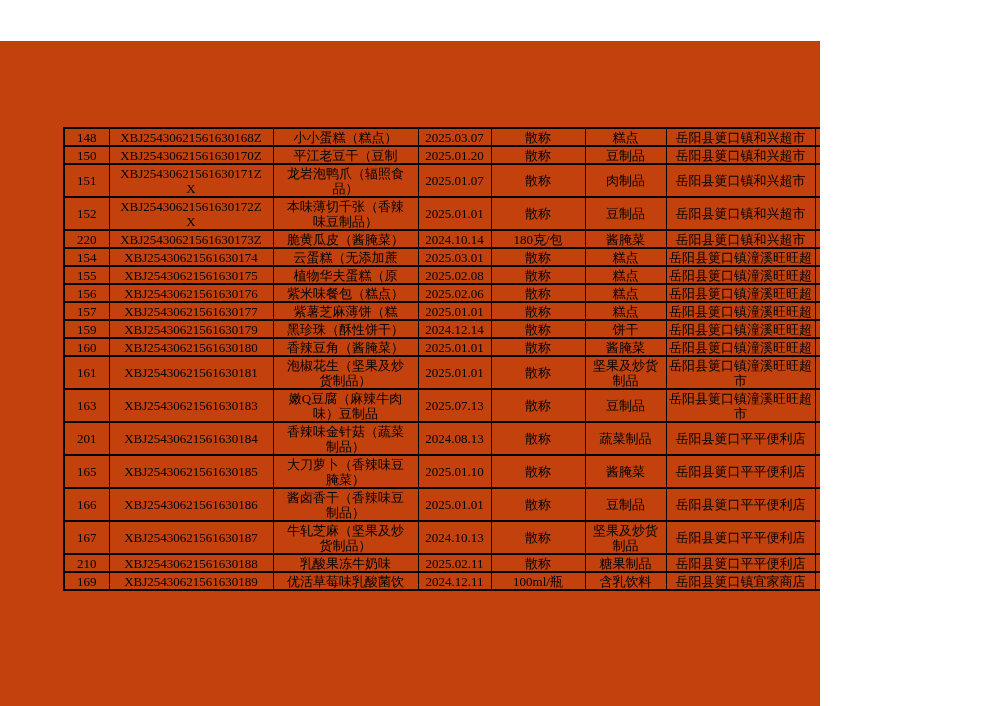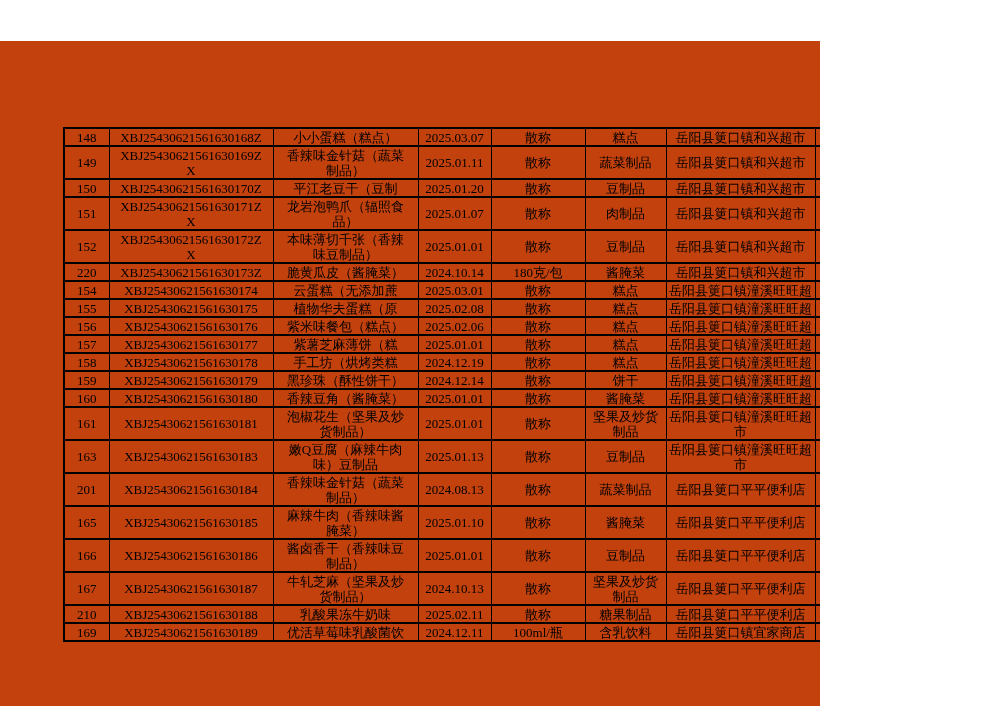--- a/index.html
+++ b/index.html
@@ -63,32 +63,20 @@
     <td class="c-index">148</td>
     <td class="c-code">XBJ25430621561630168Z</td>
     <td class="c-name">小小蛋糕（糕点）</td>
     <td class="c-date">2025.03.07</td>
     <td class="c-spec">散称</td>
     <td class="c-category">糕点</td>
     <td class="c-store">岳阳县筻口镇和兴超市</td>
     <td class="c-result">合格</td>
   </tr>
         <tr>
-    <td class="c-index">149</td>
-    <td class="c-code">XBJ25430621561630169Z
-X</td>
-    <td class="c-name">香辣味金针菇（蔬菜
-制品）</td>
-    <td class="c-date">2025.01.11</td>
-    <td class="c-spec">散称</td>
-    <td class="c-category">蔬菜制品</td>
-    <td class="c-store">岳阳县筻口镇和兴超市</td>
-    <td class="c-result">合格</td>
-  </tr>
-        <tr>
     <td class="c-index">150</td>
     <td class="c-code">XBJ25430621561630170Z</td>
     <td class="c-name">平江老豆干（豆制</td>
     <td class="c-date">2025.01.20</td>
     <td class="c-spec">散称</td>
     <td class="c-category">豆制品</td>
     <td class="c-store">岳阳县筻口镇和兴超市</td>
     <td class="c-result">合格</td>
   </tr>
         <tr>
@@ -159,30 +147,20 @@
     <td class="c-index">157</td>
     <td class="c-code">XBJ25430621561630177</td>
     <td class="c-name">紫薯芝麻薄饼（糕</td>
     <td class="c-date">2025.01.01</td>
     <td class="c-spec">散称</td>
     <td class="c-category">糕点</td>
     <td class="c-store">岳阳县筻口镇潼溪旺旺超</td>
     <td class="c-result">合格</td>
   </tr>
         <tr>
-    <td class="c-index">158</td>
-    <td class="c-code">XBJ25430621561630178</td>
-    <td class="c-name">手工坊（烘烤类糕</td>
-    <td class="c-date">2024.12.19</td>
-    <td class="c-spec">散称</td>
-    <td class="c-category">糕点</td>
-    <td class="c-store">岳阳县筻口镇潼溪旺旺超</td>
-    <td class="c-result">合格</td>
-  </tr>
-        <tr>
     <td class="c-index">159</td>
     <td class="c-code">XBJ25430621561630179</td>
     <td class="c-name">黑珍珠（酥性饼干）</td>
     <td class="c-date">2024.12.14</td>
     <td class="c-spec">散称</td>
     <td class="c-category">饼干</td>
     <td class="c-store">岳阳县筻口镇潼溪旺旺超</td>
     <td class="c-result">合格</td>
   </tr>
         <tr>
@@ -206,42 +184,42 @@
 制品</td>
     <td class="c-store">岳阳县筻口镇潼溪旺旺超
 市</td>
     <td class="c-result">合格</td>
   </tr>
         <tr>
     <td class="c-index">163</td>
     <td class="c-code">XBJ25430621561630183</td>
     <td class="c-name">嫩Q豆腐（麻辣牛肉
 味）豆制品</td>
-    <td class="c-date">2025.01.13</td>
+    <td class="c-date">2025.07.13</td>
     <td class="c-spec">散称</td>
     <td class="c-category">豆制品</td>
     <td class="c-store">岳阳县筻口镇潼溪旺旺超
 市</td>
     <td class="c-result">合格</td>
   </tr>
         <tr>
     <td class="c-index">201</td>
     <td class="c-code">XBJ25430621561630184</td>
     <td class="c-name">香辣味金针菇（蔬菜
 制品）</td>
     <td class="c-date">2024.08.13</td>
     <td class="c-spec">散称</td>
     <td class="c-category">蔬菜制品</td>
     <td class="c-store">岳阳县筻口平平便利店</td>
     <td class="c-result">合格</td>
   </tr>
         <tr>
     <td class="c-index">165</td>
     <td class="c-code">XBJ25430621561630185</td>
-    <td class="c-name">麻辣牛肉（香辣味酱
+    <td class="c-name">大刀萝卜（香辣味豆
 腌菜）</td>
     <td class="c-date">2025.01.10</td>
     <td class="c-spec">散称</td>
     <td class="c-category">酱腌菜</td>
     <td class="c-store">岳阳县筻口平平便利店</td>
     <td class="c-result">合格</td>
   </tr>
         <tr>
     <td class="c-index">166</td>
     <td class="c-code">XBJ25430621561630186</td>

